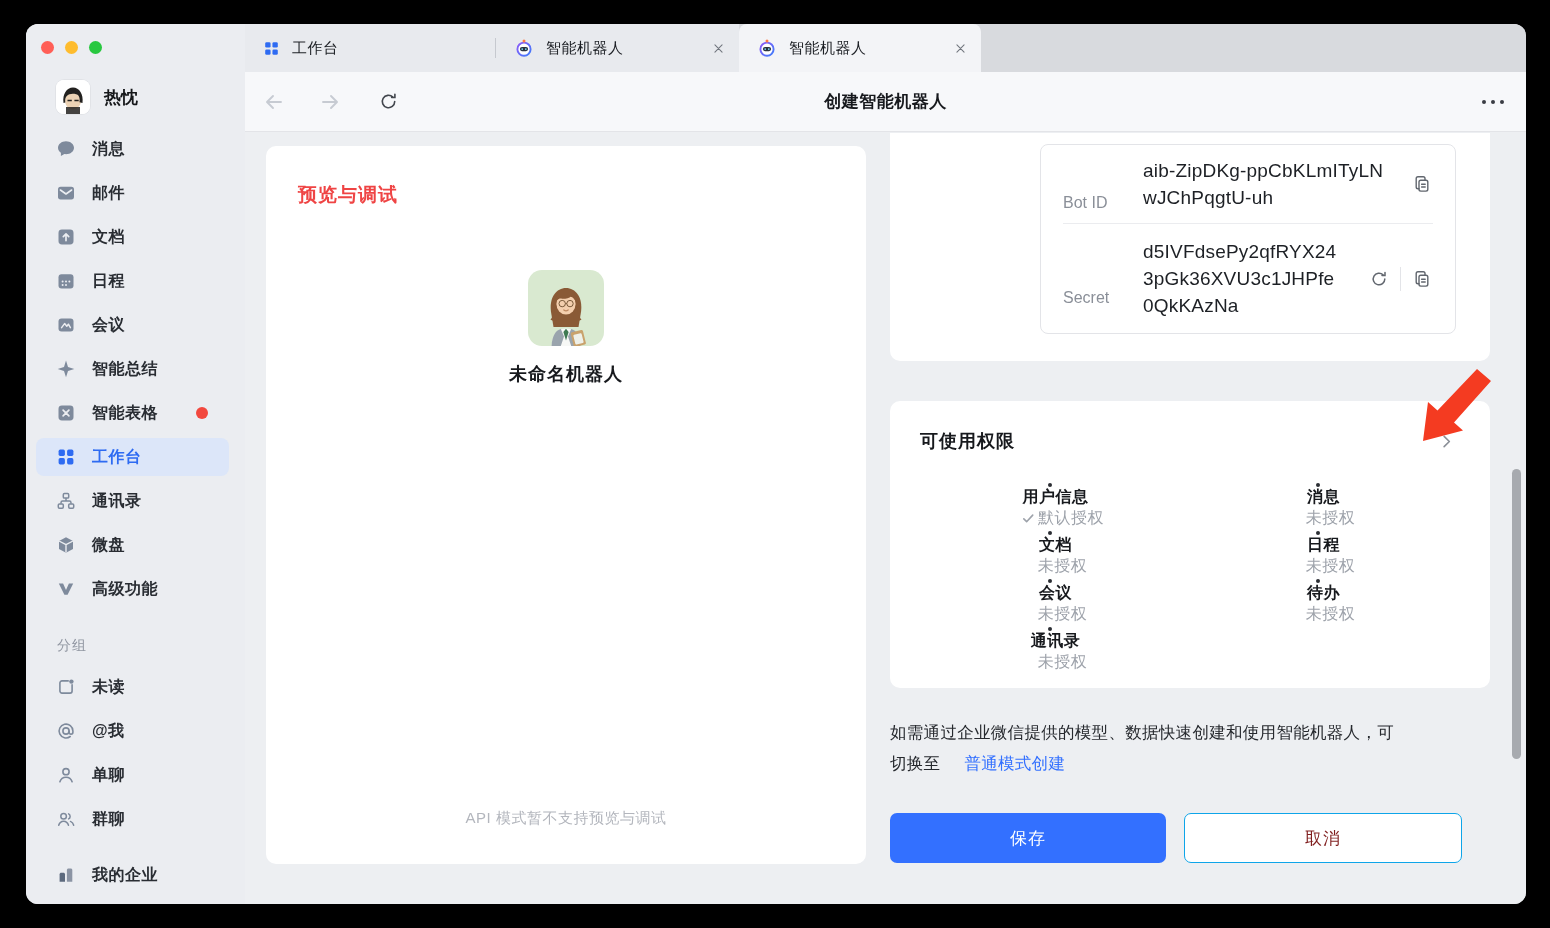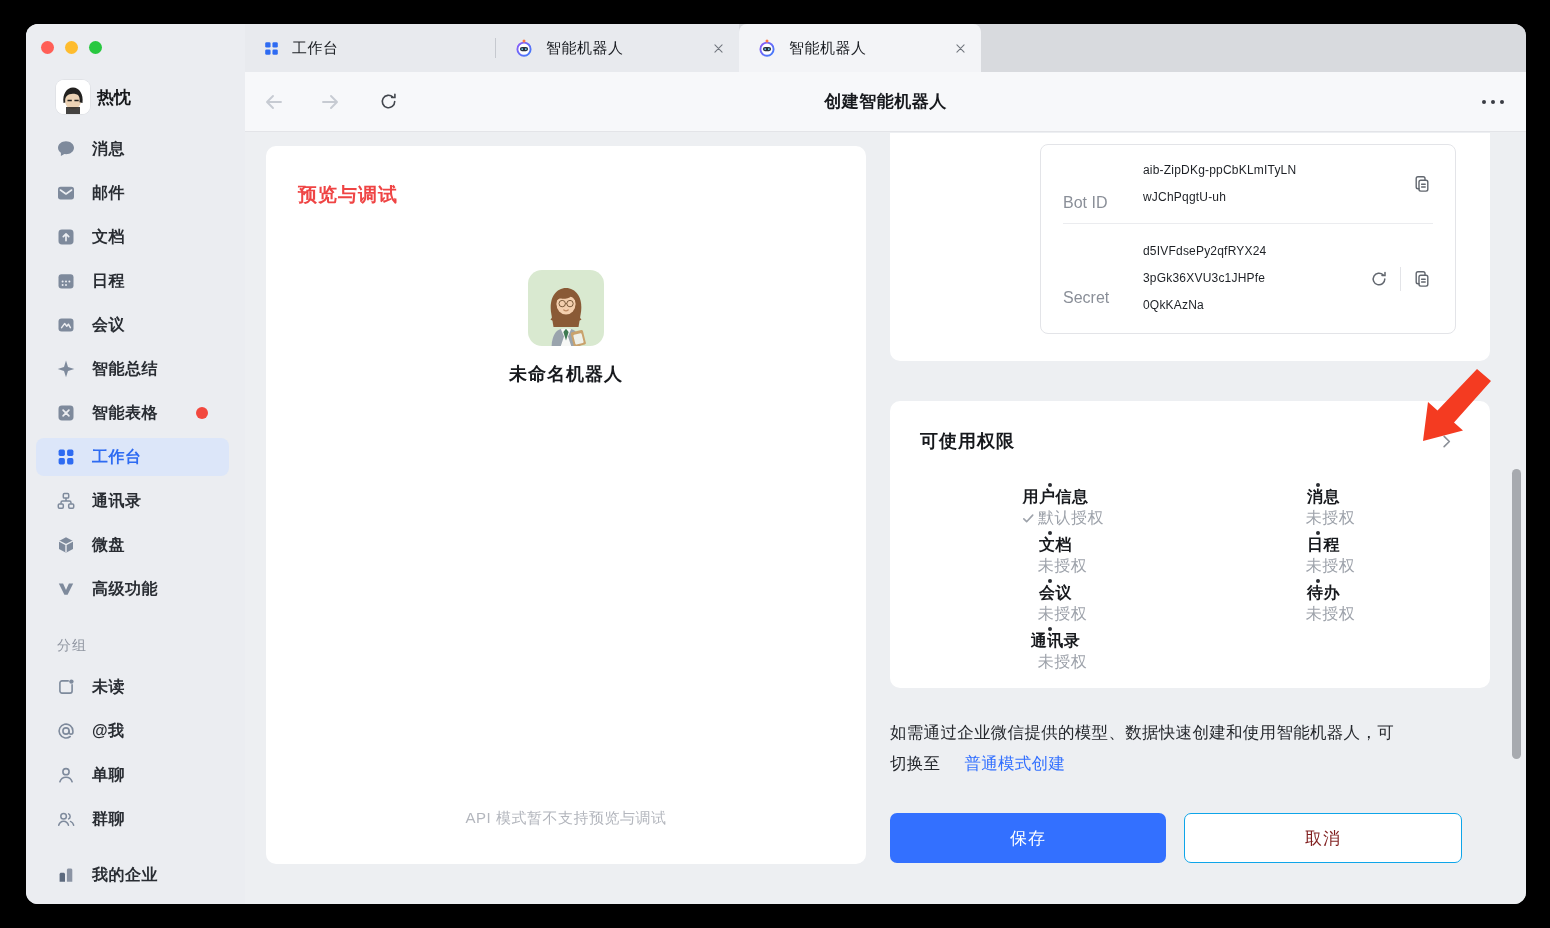--- a/index.html
+++ b/index.html
@@ -7,21 +7,21 @@
   .stage { position:relative; width:1550px; height:928px; background:#000; }
   .window { position:absolute; left:26px; top:24px; width:1500px; height:880px;
             border-radius:12px; overflow:hidden; background:#edeff2;
             box-shadow:0 18px 60px rgba(0,0,0,.55); }
 
   
   .sidebar { position:absolute; left:0; top:0; width:219px; height:100%; background:#ebedf1; }
   .traffic { position:absolute; top:11px; left:9px; display:flex; gap:11px; padding:6px; }
   .tl { width:13px; height:13px; border-radius:50%; }
   .tl.red{background:#ff5f57}.tl.yellow{background:#febc2e}.tl.green{background:#28c840}
-  .user-row { position:absolute; left:30px; top:56px; display:flex; align-items:center; gap:7px; }
+  .user-row { position:absolute; left:30px; top:56px; display:flex; align-items:center; gap:14px; }
   .user-avatar { width:34px; height:34px; border-radius:8px; background:#fff; overflow:hidden; box-shadow:0 0 0 1px rgba(0,0,0,.04);}
   .user-name { font-size:17px; font-weight:700; color:#15171a; }
   .menu { position:absolute; top:103px; left:0; width:100%; }
   .menu-item { position:relative; height:44px; display:flex; align-items:center; padding-left:30px; gap:16px; cursor:default; }
   .menu-item .mi-icon { width:20px; height:20px; flex:0 0 20px; display:flex; }
   .menu-item .mi-label { font-size:16px; font-weight:600; color:#292d33; letter-spacing:.5px; }
   .menu-item.selected { height:38px; margin:3px 16px 3px 10px; padding-left:20px; background:#dce6f9; border-radius:8px; }
   .menu-item.selected .mi-label { color:#2e6bf2; }
   .badge-dot { position:absolute; left:170px; top:50%; margin-top:-6px; width:12px; height:12px; border-radius:50%; background:#f2483e; }
   .group-label { padding:26px 0 10px 31px; font-size:14px; color:#9096a1; letter-spacing:1px; }
@@ -54,21 +54,21 @@
   .bot-avatar { position:absolute; left:262px; top:124px; width:76px; height:76px; border-radius:14px; overflow:hidden; }
   .bot-name { position:absolute; left:0; top:216px; width:100%; text-align:center; font-size:18px; font-weight:700; color:#17191d; letter-spacing:1px; }
   .api-note { position:absolute; left:0; top:663px; width:100%; text-align:center; font-size:15px; color:#b3b6bd; letter-spacing:.5px; }
 
   
   .cred-card { position:absolute; left:645px; top:0; width:600px; height:228px; background:#fff; border-radius:0 0 10px 10px; }
   .cred-box { position:absolute; left:150px; top:11px; width:416px; height:190px; border:1px solid #e3e4e8; border-radius:8px; background:#fff; }
   .cred-row { display:flex; align-items:center; padding:0 22px; }
   .cred-row.r1 { height:78px; } .cred-row.r2 { height:109px; }
   .cred-label { width:80px; flex:0 0 80px; font-size:16px; color:#8a8f98;margin-top:38px; }
-  .cred-val { flex:1; font-size:12px; color:#1d2025; line-height:27px; letter-spacing:.2px; word-break:break-all; }
+  .cred-val { flex:1; font-size:19px; color:#1d2025; line-height:27px; letter-spacing:.2px; word-break:break-all; }
   .cred-div { height:1px; background:#ebecef; margin:0 22px; }
   .cred-actions { display:flex; align-items:center; gap:10px; margin-left:8px; }
   .icon-btn { display:flex; align-items:center; justify-content:center; width:22px; height:22px; }
   .vsep { width:1px; height:24px; background:#e3e4e8; }
 
   .perm-card { position:absolute; left:645px; top:268px; width:600px; height:287px; background:#fff; border-radius:10px; }
   .perm-head { display:flex; align-items:center; justify-content:space-between; padding:28px 34px 0 30px; }
   .perm-title { font-size:18px; font-weight:700; color:#17191d; letter-spacing:1px; }
   .perm-grid { margin-top:30px; padding:0 32px; display:grid; grid-template-columns:267px 1fr; row-gap:18px; }
   .perm-item { display:flex; align-items:center; height:30px; font-size:16px;flex-direction:column; }

